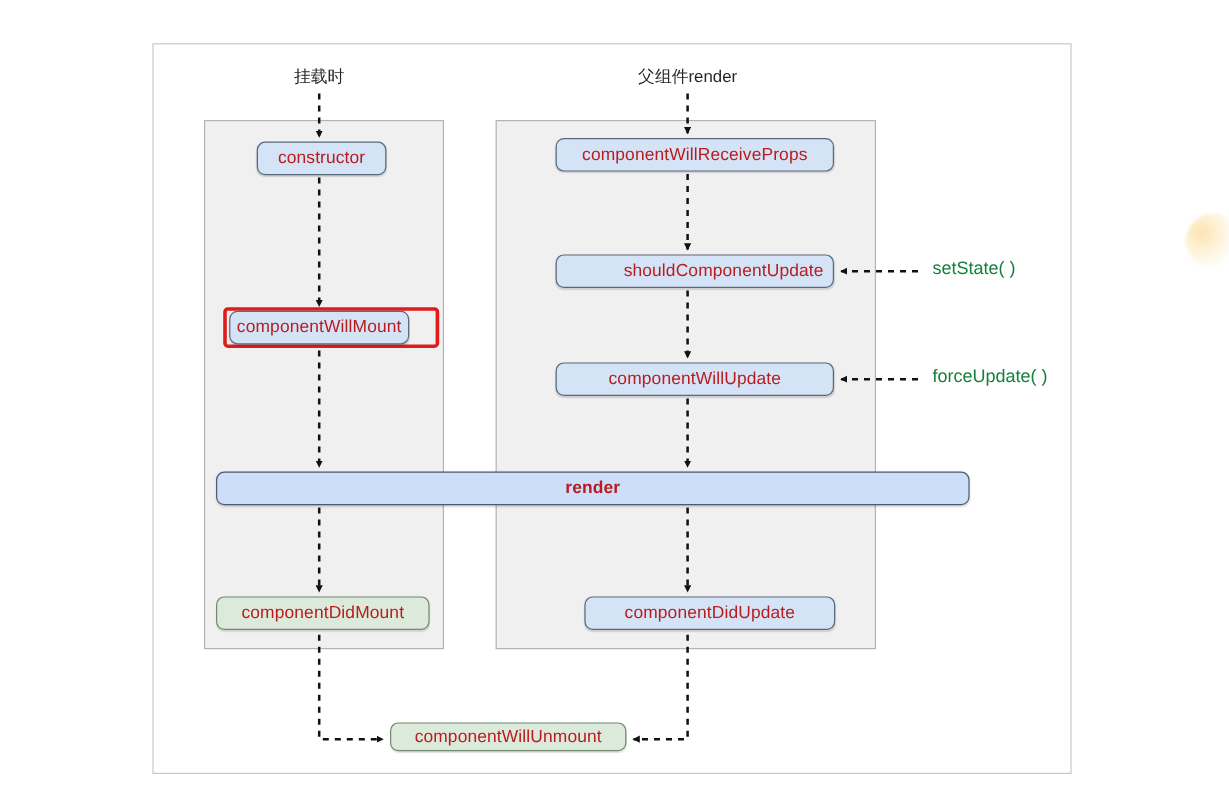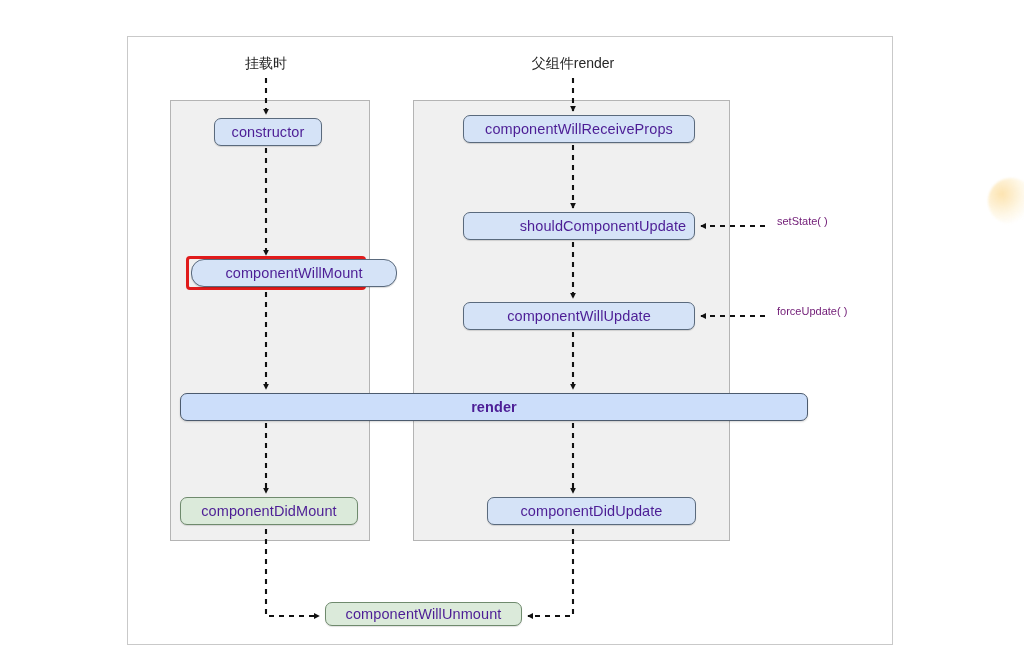--- a/index.html
+++ b/index.html
@@ -81,21 +81,21 @@
 
   
   .node {
     position: absolute;
     box-sizing: border-box;
     border-radius: 7px;
     display: flex;
     align-items: center;
     justify-content: center;
     font-size: 14.5px;
-    color: #4c1d95;
+    color: #b91c1c;
     white-space: nowrap;
     letter-spacing: .1px;
   }
   .node-blue {
     background: #d5e3f7;
     border: 1.6px solid #5a6a7d;
     box-shadow: 0 1px 1px rgba(0,0,0,0.14);
   }
   .node-green {
     background: #dbeada;
@@ -118,36 +118,36 @@
     width: 180px;
     height: 34px;
     border: 3px solid #e01b1b;
     border-radius: 4px;
     box-sizing: border-box;
     z-index: 7;
   }
 
   
   .n-constructor   { left: 214px; top: 118px; width: 108px; height: 28px; }
-  .n-cwm           { left: 191px; top: 259px; width: 206px; height: 28px; z-index: 8; border-radius: 13px; }
+  .n-cwm           { left: 191px; top: 259px; width: 150px; height: 28px; z-index: 8; }
   .n-cdm           { left: 180px; top: 497px; width: 178px; height: 28px; }
 
   .n-cwrp          { left: 463px; top: 115px; width: 232px; height: 28px; }
   .n-scu           { left: 463px; top: 212px; width: 232px; height: 28px; padding-left: 48px; }
   .n-cwu           { left: 463px; top: 302px; width: 232px; height: 28px; }
   .n-cdu           { left: 487px; top: 497px; width: 209px; height: 28px; }
 
   .n-render        { left: 180px; top: 393px; width: 628px; height: 28px; text-align: right; }
   .n-cwum          { left: 325px; top: 602px; width: 197px; height: 24px; }
 
   
   .ext-label {
     position: absolute;
-    font-size: 11px;
-    color: #701a75;
+    font-size: 15px;
+    color: #15803d;
     white-space: nowrap;
   }
   .lbl-setstate    { left: 777px; top: 215px; }
   .lbl-forceupdate { left: 777px; top: 305px; }
 
   
   #arrows {
     position: absolute;
     left: 0; top: 0;
     width: 1024px;

